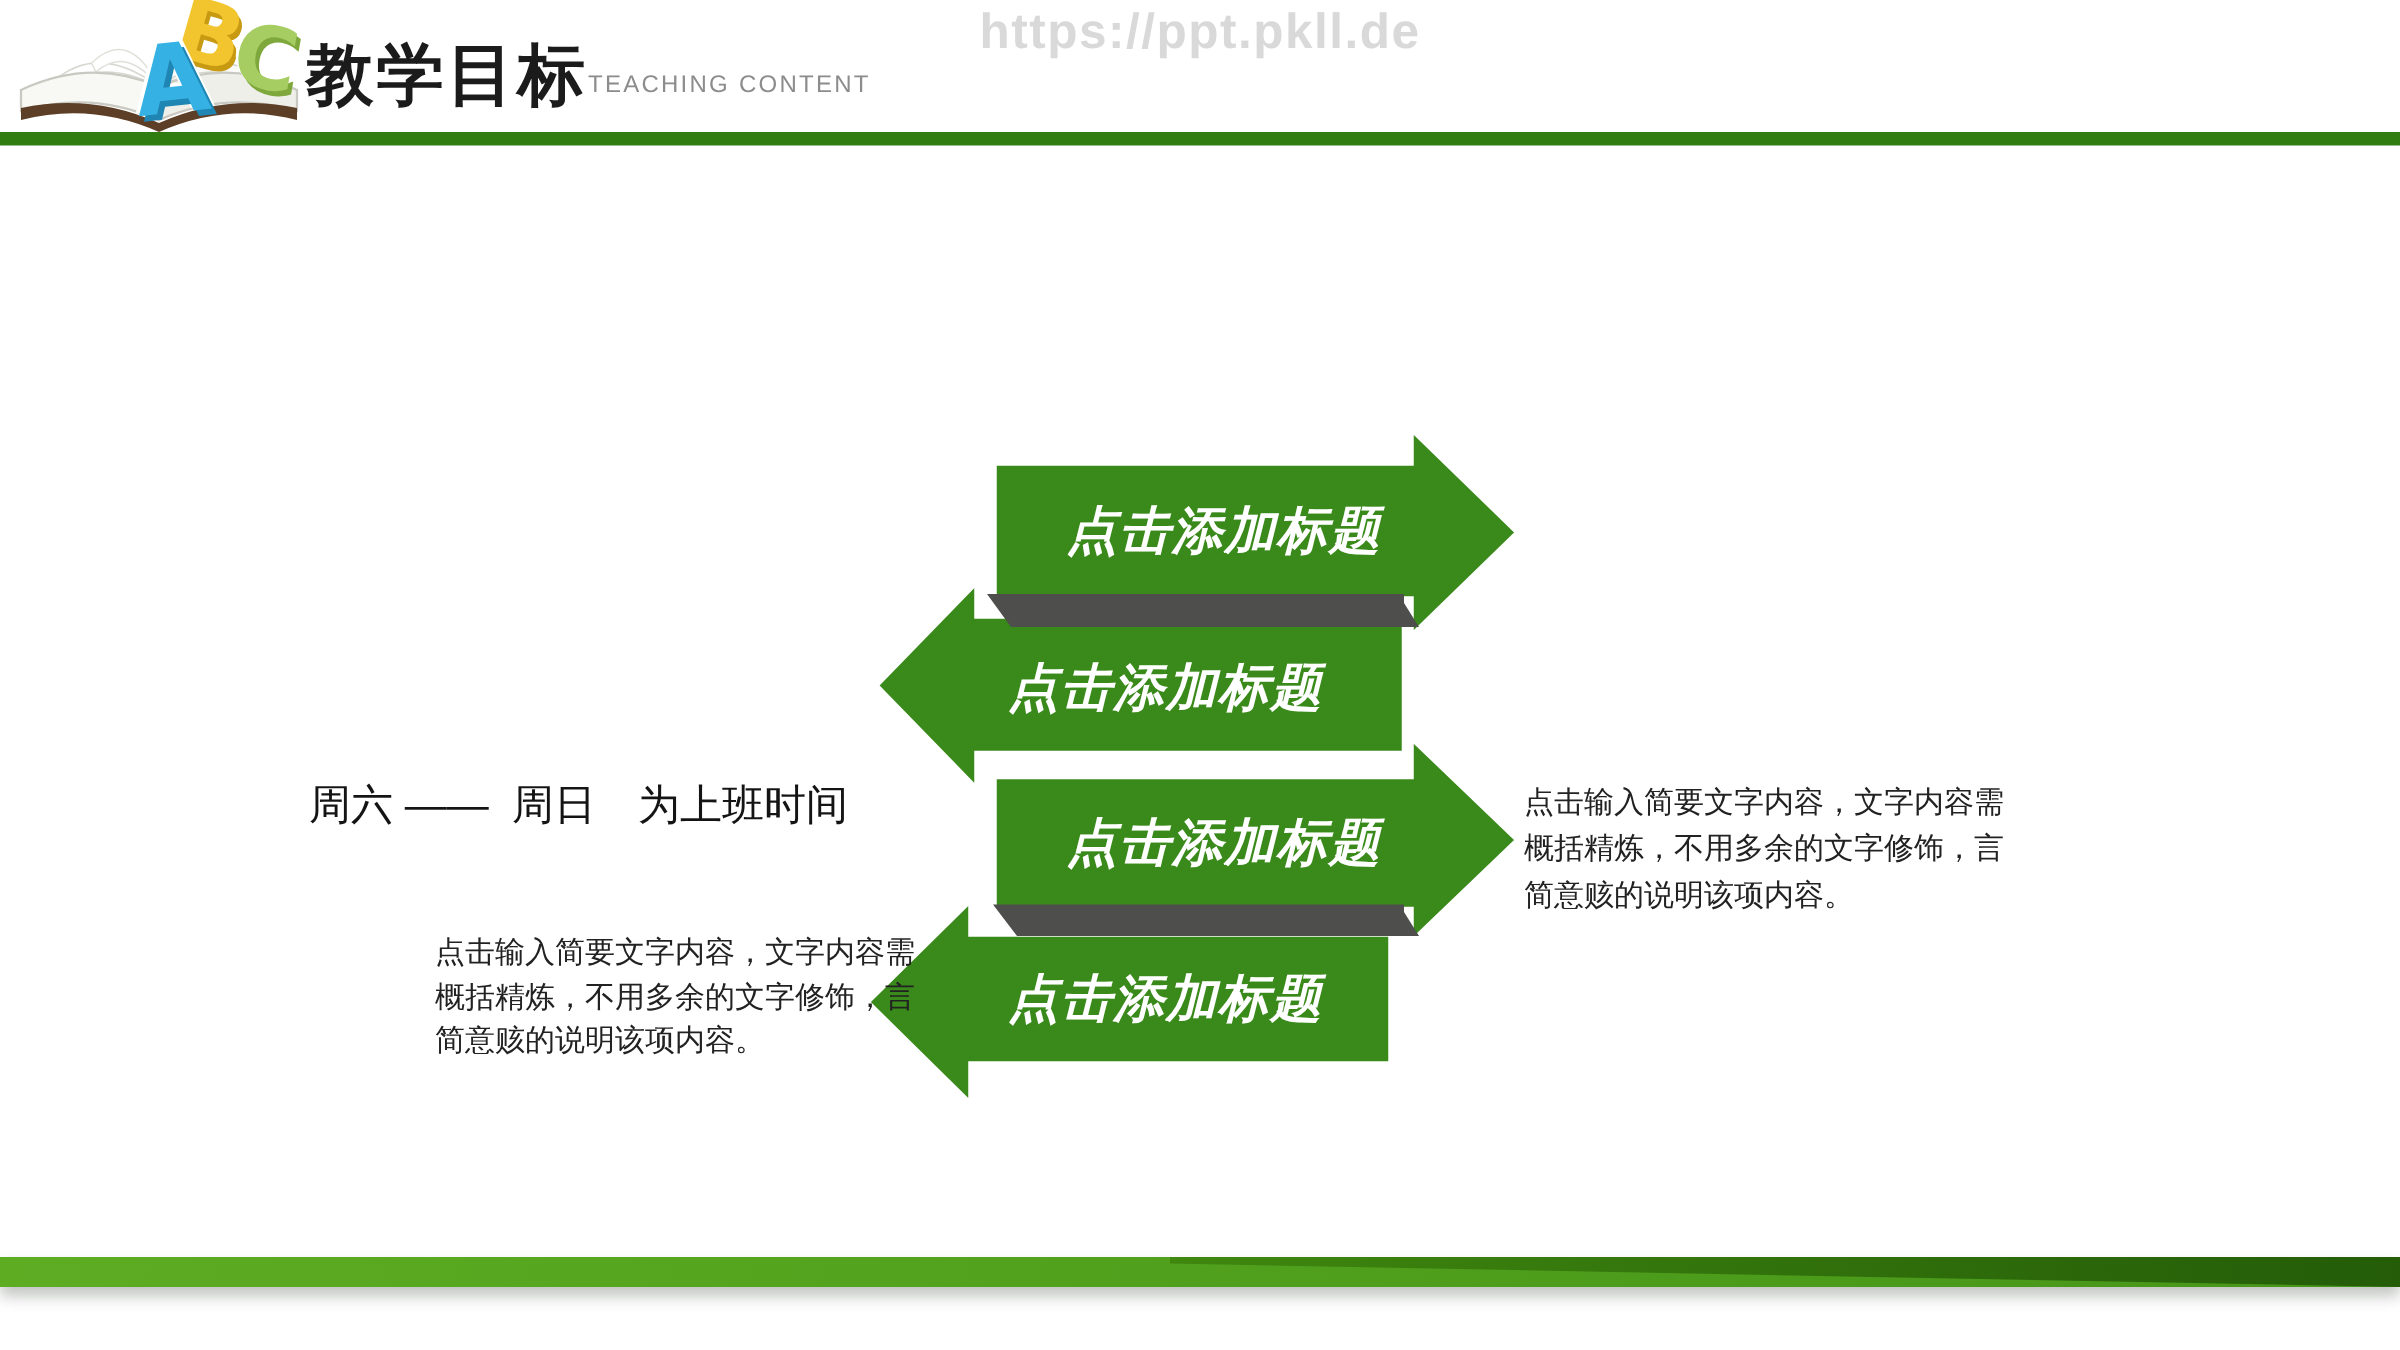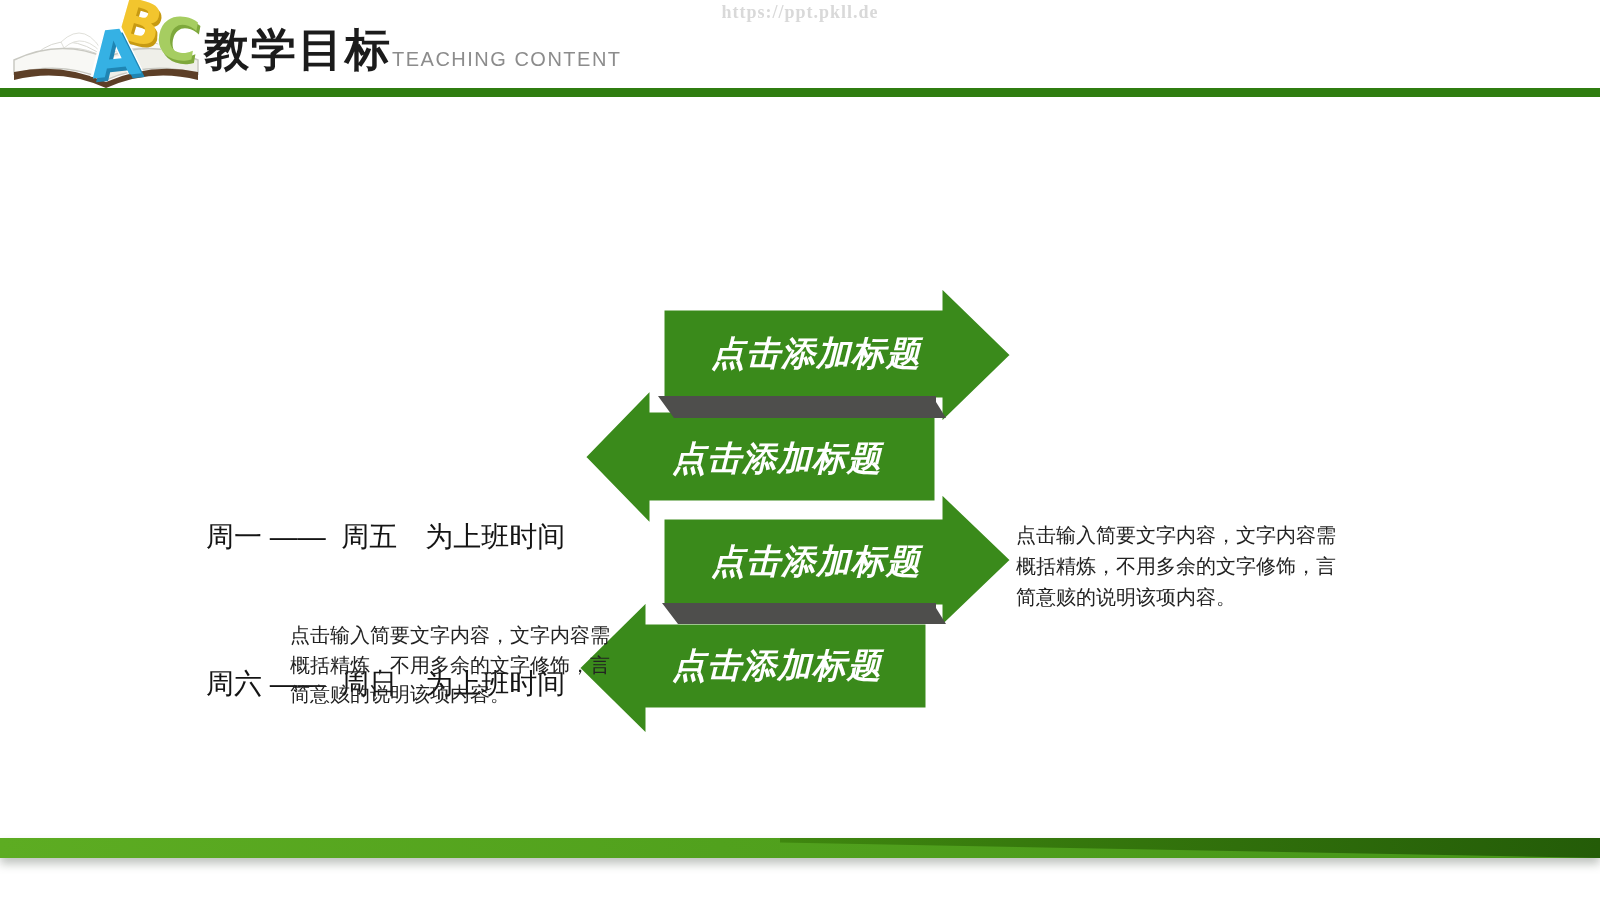--- a/index.html
+++ b/index.html
@@ -1,37 +1,37 @@
 <!DOCTYPE html>
 <html><head>
 <meta charset="utf-8">
 <style>
   html,body{margin:0;padding:0;background:#ffffff;}
   .slide{position:relative;width:1600px;height:900px;background:#ffffff;overflow:hidden;
          font-family:"Liberation Sans","DejaVu Sans",sans-serif;color:#1a1a1a;}
 
   
   .watermark{position:absolute;top:2px;left:0;width:100%;text-align:center;
-             font-family:Liberation Serif, serif;font-weight:bold;font-size:18px;
+             font-family:Liberation Sans, sans-serif;font-weight:bold;font-size:33px;
              color:#d9d9d9;letter-spacing:1px;}
 
   
   .header{position:absolute;top:0;left:0;width:100%;height:88px;}
   .logo{position:absolute;left:6px;top:4px;width:210px;height:92px;}
   .logo svg{position:absolute;left:0;top:18px;}
   .letter{position:absolute;font-family:"DejaVu Sans",sans-serif;font-weight:bold;line-height:1;}
   .letter-a{left:84px;top:18px;font-size:64px;color:#35b1e4;transform:rotate(-6deg);z-index:3;
             text-shadow:3px 4px 0 #1f85b3,-2px -2px 0 #ffffff,2px -2px 0 #ffffff;}
   .letter-b{left:112px;top:-10px;font-size:58px;color:#f2c52e;transform:rotate(16deg);z-index:1;
             text-shadow:3px 3px 0 #c79a12,-2px -2px 0 #ffffff,2px -2px 0 #ffffff;}
   .letter-c{left:150px;top:6px;font-size:58px;color:#a6cd61;transform:rotate(10deg);z-index:2;
             text-shadow:3px 3px 0 #7ea83c,-2px -2px 0 #ffffff,2px -2px 0 #ffffff;}
   .title{position:absolute;left:204px;top:20px;margin:0;font-size:45px;font-weight:bold;
          color:#1b1b1b;letter-spacing:2px;}
-  .subtitle{position:absolute;left:392px;top:48px;font-size:20px;color:#8c8c8c;letter-spacing:1.5px;}
+  .subtitle{position:absolute;left:392px;top:48px;font-size:16px;color:#8c8c8c;letter-spacing:1.5px;}
   .header-line{position:absolute;left:0;top:88px;width:1600px;height:9px;background:#2f7d10;}
 
   
   .arrows{position:absolute;left:0;top:0;}
   .arrow{fill:#3a8a1b;stroke:#ffffff;stroke-width:5;stroke-linejoin:miter;}
   .shadow{fill:#4e4e4c;}
   .arrow-label{position:absolute;display:flex;align-items:center;justify-content:center;
                color:#ffffff;font-weight:bold;font-size:34px;letter-spacing:1px;white-space:nowrap;font-style:italic;}
   .lab1{left:666px;top:308px;width:300px;height:92px;}
   .lab2{left:627px;top:413px;width:300px;height:92px;}
@@ -90,21 +90,20 @@
     <polygon class="arrow" points="662,517 940,517 940,490 1013,560 940,630 940,607 662,607"></polygon>
     <polygon class="shadow" points="662,603 936,603 936,608 946,624 678,624"></polygon>
   </svg>
 
   <div class="arrow-label lab1">点击添加标题</div>
   <div class="arrow-label lab2">点击添加标题</div>
   <div class="arrow-label lab3">点击添加标题</div>
   <div class="arrow-label lab4">点击添加标题</div>
 
   <div class="schedule">
-    <div>周一 ——  周五　为上班时间</div>
     <div>周六 ——  周日　为上班时间</div>
   </div>
 
 
   <div class="desc desc-right">
     <div>点击输入简要文字内容，文字内容需</div>
     <div>概括精炼，不用多余的文字修饰，言</div>
     <div>简意赅的说明该项内容。</div>
   </div>
 

